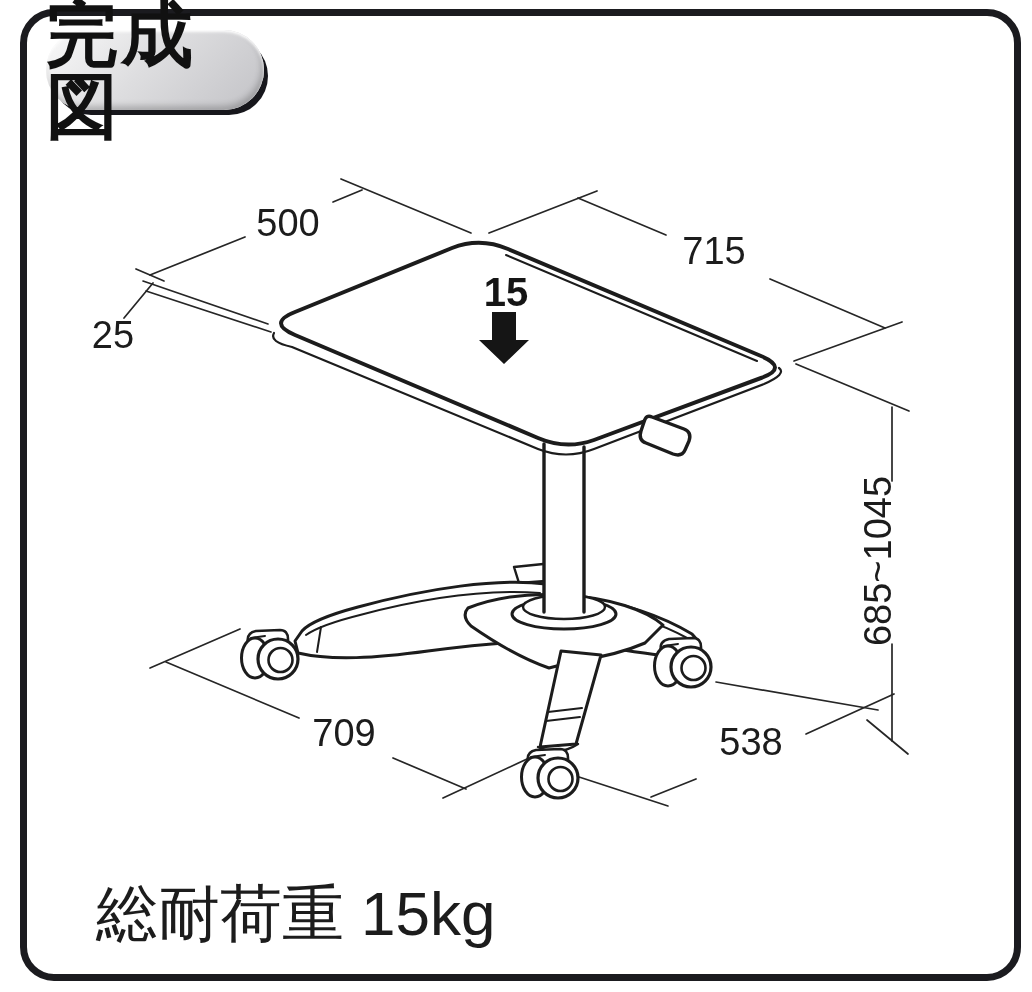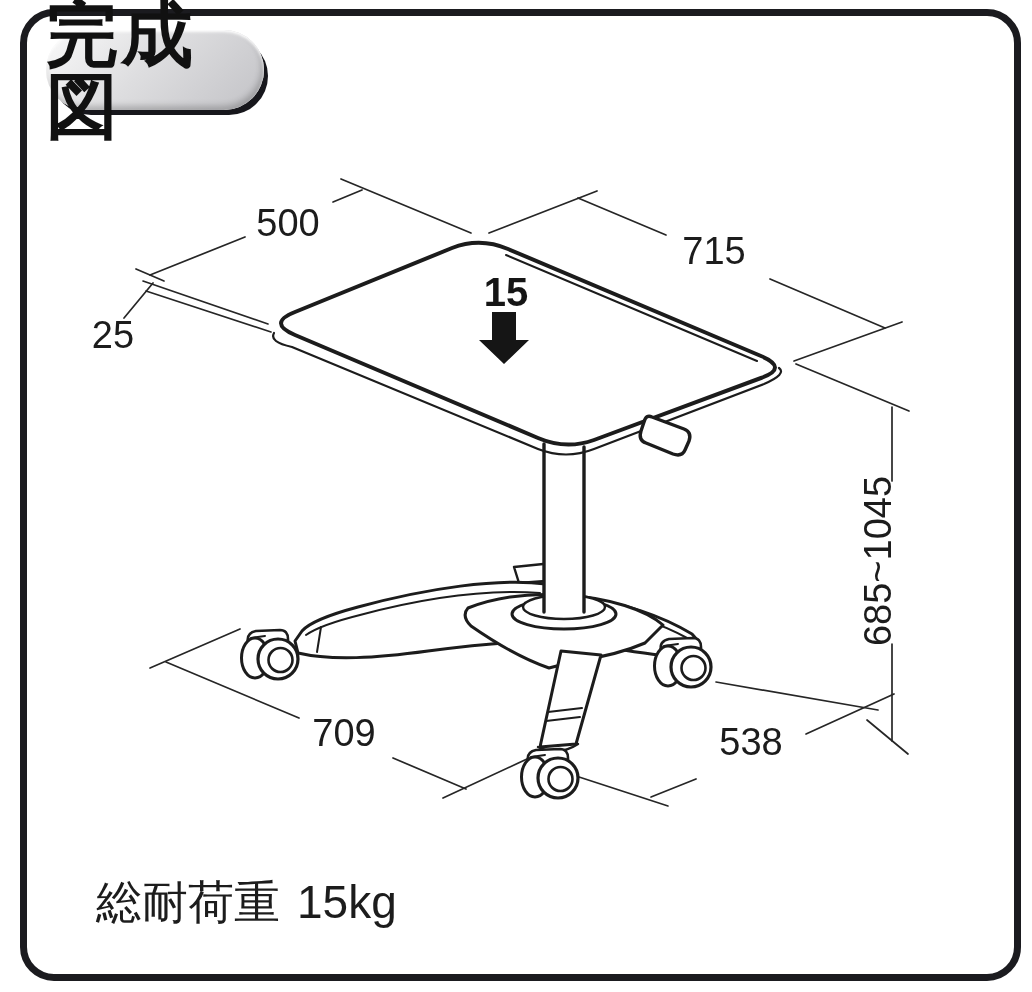--- a/index.html
+++ b/index.html
@@ -7,21 +7,21 @@
   .page{position:relative;width:1032px;height:992px;background:#fff;overflow:hidden;}
   .outer-border{position:absolute;left:20px;top:9px;width:987px;height:958px;
     border:7px solid #1b1b1f;border-radius:34px;}
   .badge{position:absolute;left:46px;top:30px;width:218px;height:80px;border-radius:40px;
     background:linear-gradient(135deg,#fafafa 0%,#dedee0 45%,#c2c2c6 100%);
     box-shadow:5px 6px 0 -1px #17171c, inset 0 2px 3px #ffffff, inset -2px -4px 6px rgba(0,0,0,0.22);
     display:flex;align-items:center;justify-content:center;}
   .badge-label{font-size:72px;font-weight:bold;color:#111;letter-spacing:3px;line-height:1;}
   .diagram-svg{position:absolute;left:0;top:0;}
   .caption{position:absolute;left:96px;top:872px;display:flex;align-items:baseline;
-    font-size:46px;color:#1c1c1c;}
+    font-size:62px;color:#1c1c1c;}
   .caption .value{margin-left:17px;}
   .dim-text{font-size:38px;fill:#1c1c1c;}
   .load-text{font-size:40px;font-weight:600;fill:#151515;}
   .draw{stroke:#1c1c1c;fill:none;stroke-linecap:round;stroke-linejoin:round;}
   .dimline{stroke:#262626;stroke-width:1.7;fill:none;stroke-linecap:round;}
 </style>
 </head>
 <body>
 
 <div class="page">

